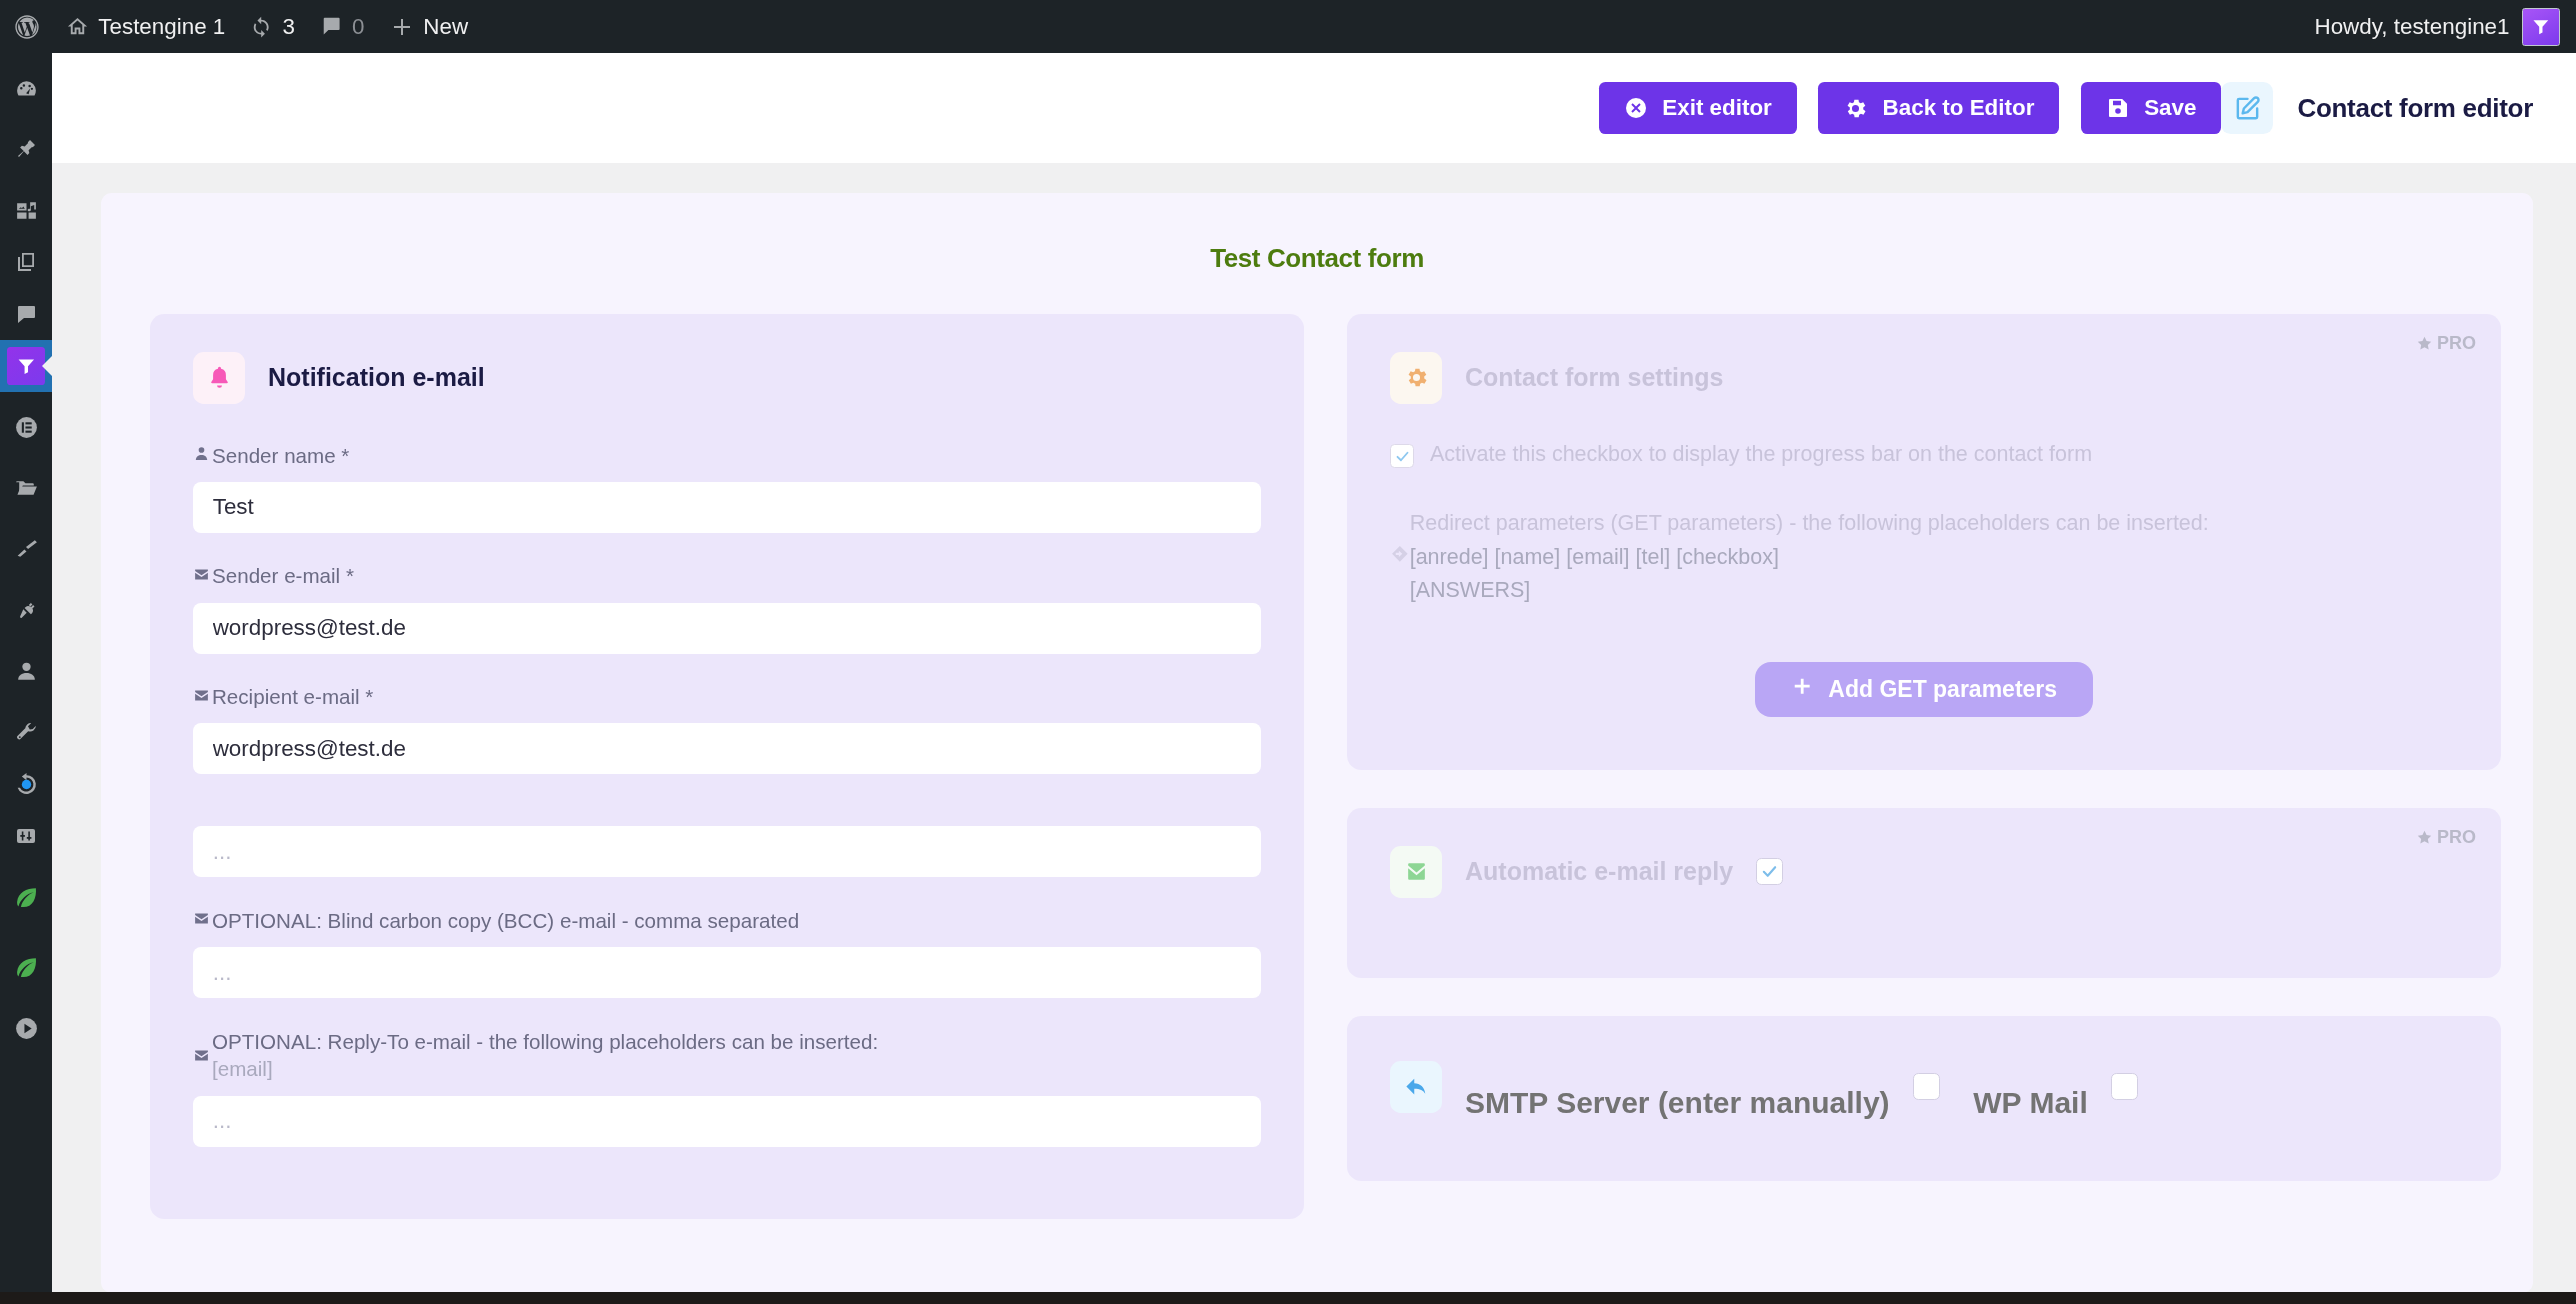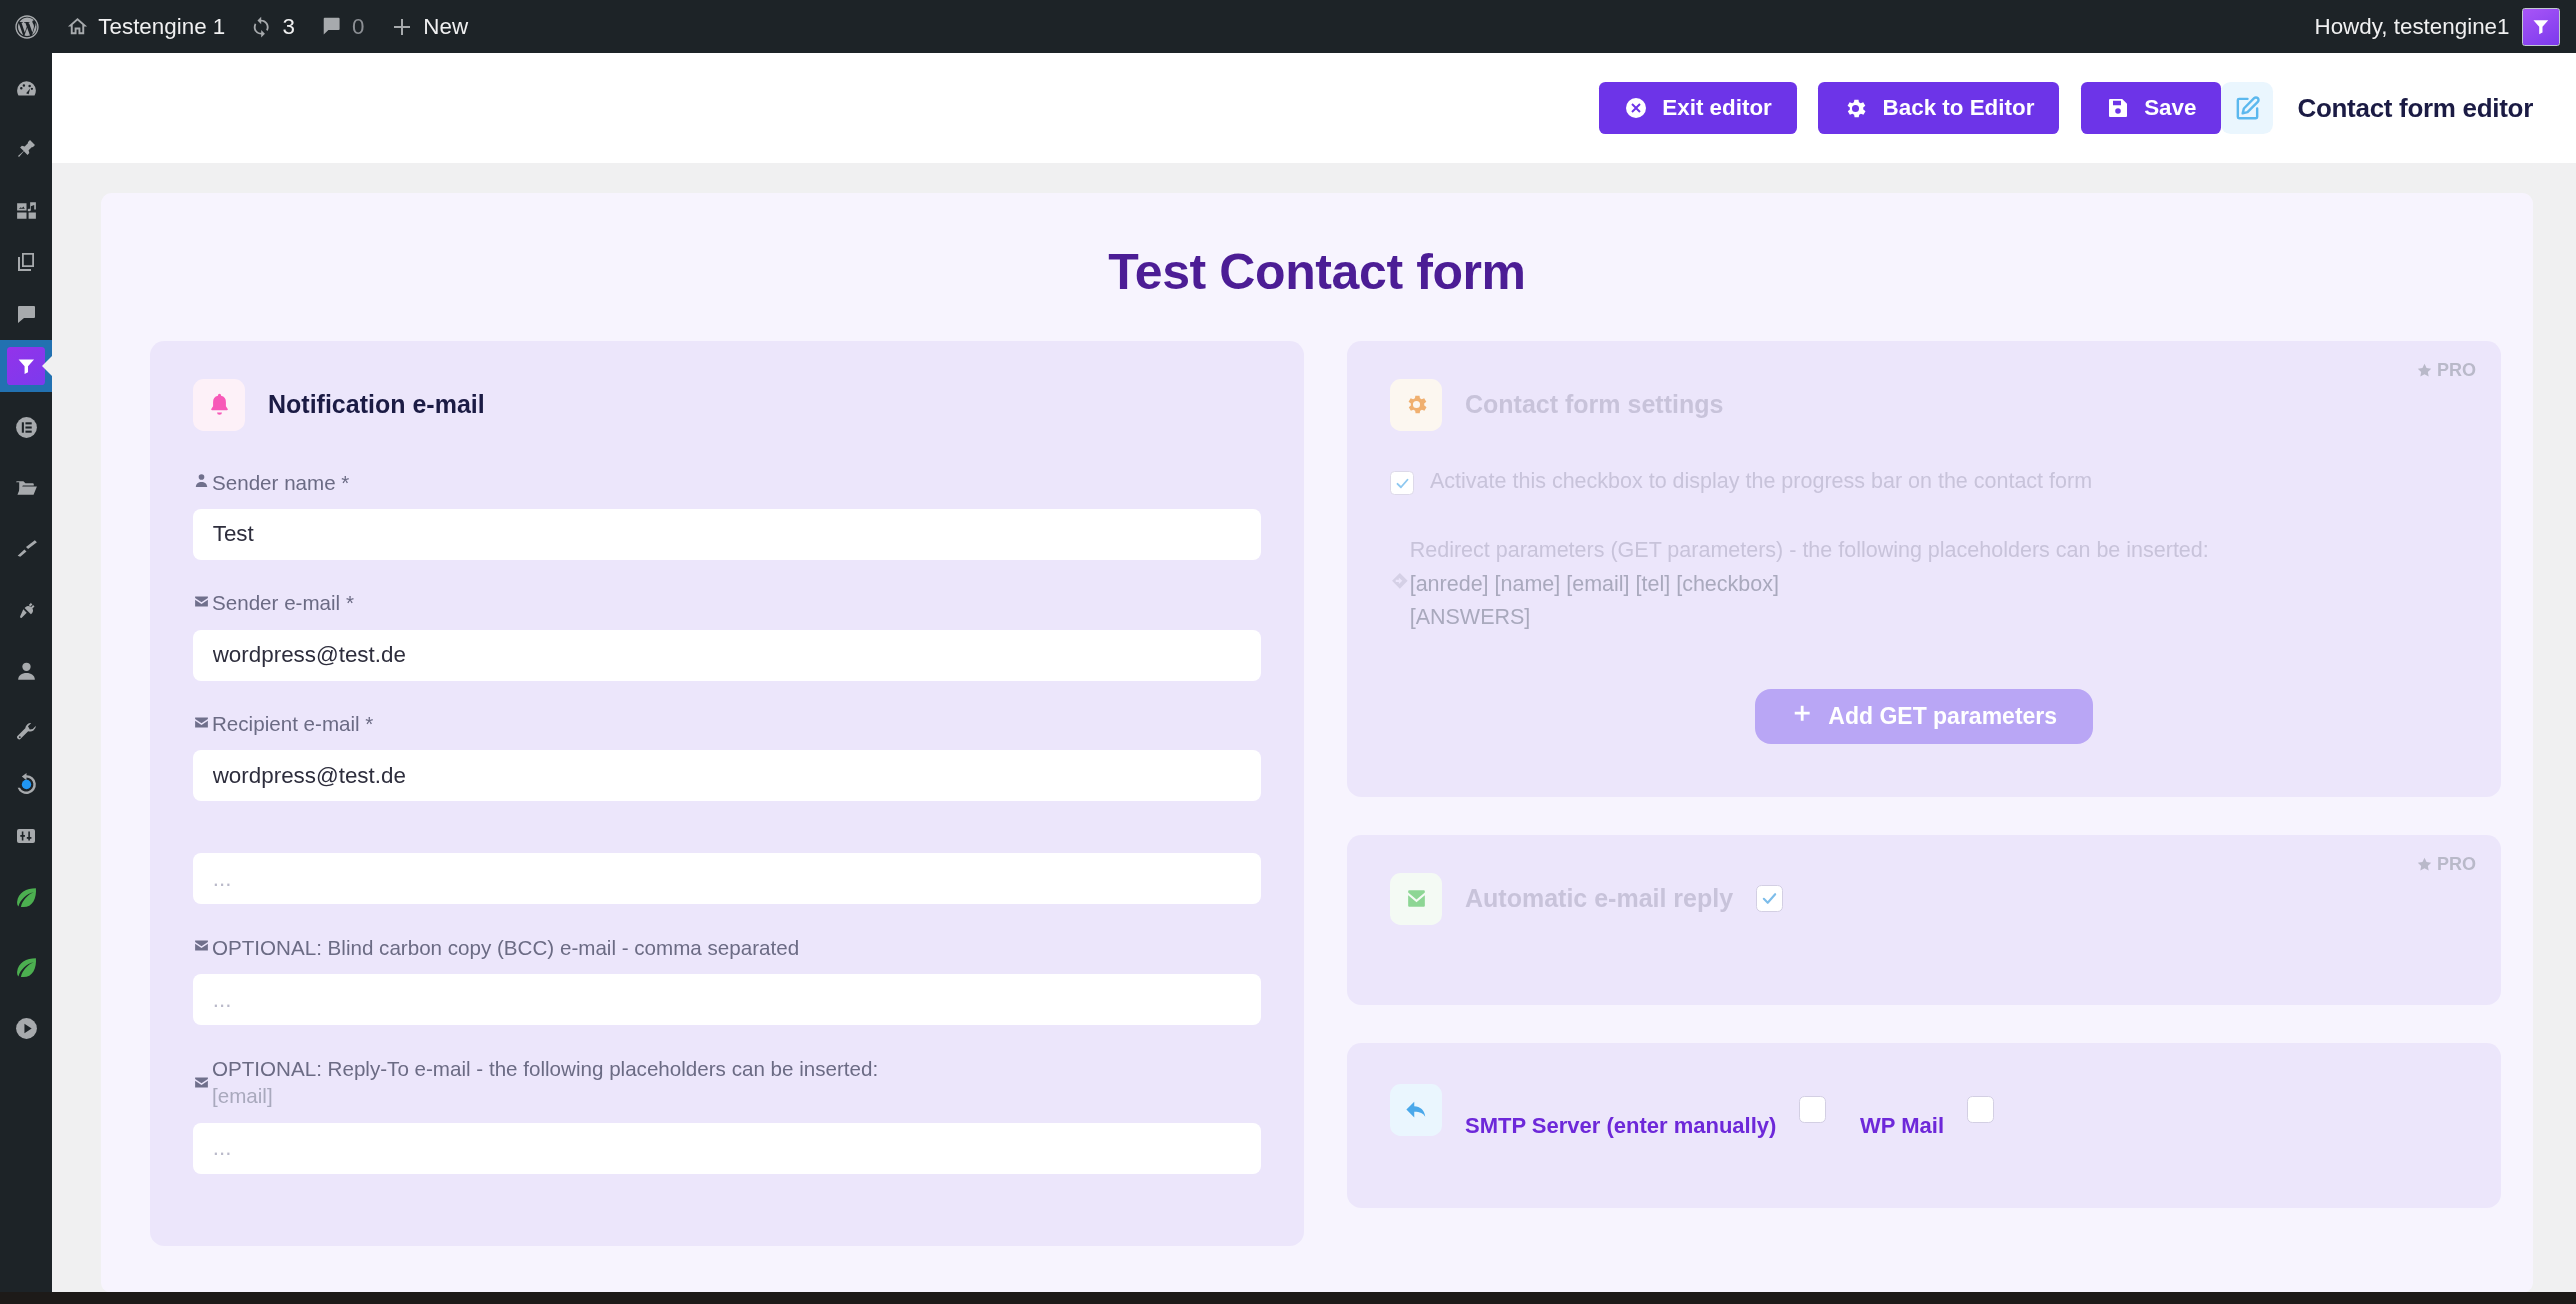--- a/index.html
+++ b/index.html
@@ -106,21 +106,21 @@
   #canvas {
     position: relative;
     margin: 29.5px 43px 0 49px;
     height: 1100px;
     background: #f7f4fe;
     border-radius: 10.7px;
     overflow: hidden;
   }
   #form-title {
     text-align: center;
-    font-size: 50px; font-weight: bold; color: #4c1d95;
+    font-size: 26px; font-weight: bold; color: #4d7c0f;
     padding-top: 50px; letter-spacing: -0.4px;
   }
   #columns {
     display: flex; gap: 43px;
     padding: 40px 49px 0 49px;
   }
   #col-left { width: 1154px; flex: 0 0 1154px; }
   #col-right { width: 1154px; flex: 0 0 1154px; }
 
   .panel {
@@ -200,21 +200,21 @@
   }
   #auto-reply-panel {
     margin-top: 38px; padding: 38px 43px;
     height: 170px;
   }
   #smtp-panel {
     margin-top: 38px; padding: 38px 43px;
     height: 165px;
   }
   .inline-head { display: flex; align-items: center; gap: 23px; }
-  .inline-head .panel-title-strong { font-size: 22px; font-weight: bold; color: #6d28d9; margin-top: 32px; }
+  .inline-head .panel-title-strong { font-size: 30px; font-weight: bold; color: #737373; margin-top: 32px; }
   .chk-lg {
     width: 27px; height: 27px; border-radius: 5.4px;
     background: #ffffff; border: 1.3px solid #d3cfe3;
     display: flex; align-items: center; justify-content: center;
     flex: 0 0 auto;
   }
 
   
   #bottom-strip {
     position: absolute; left: 0; bottom: 0;

